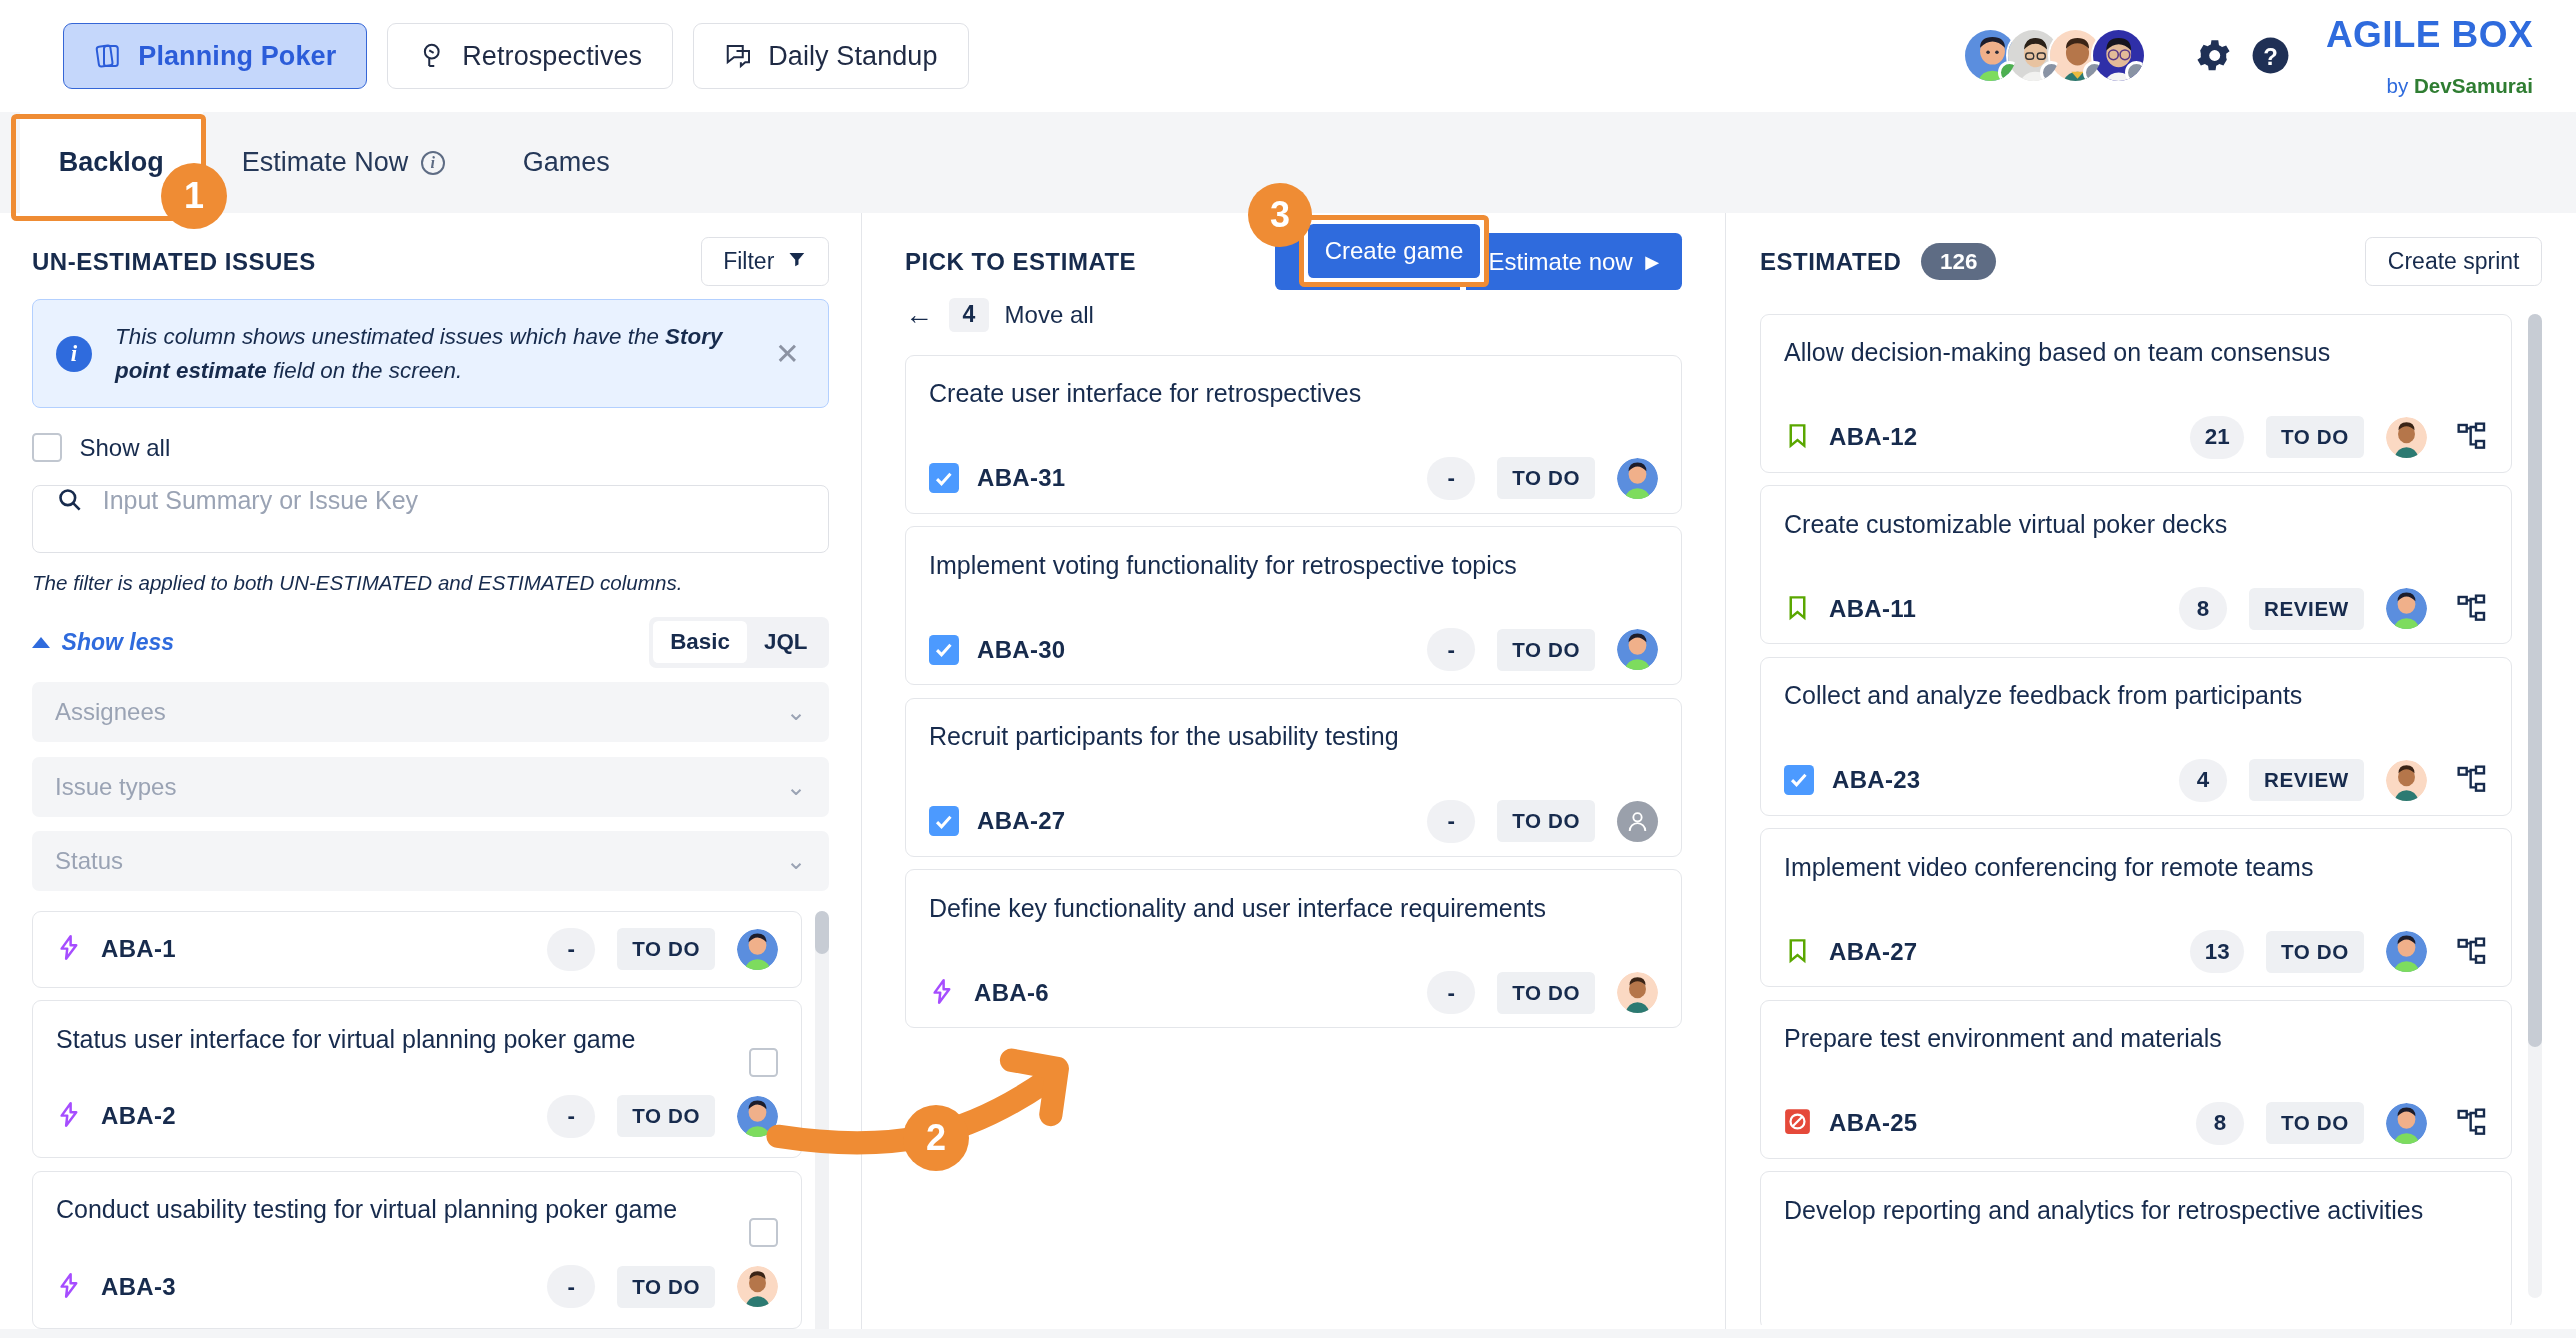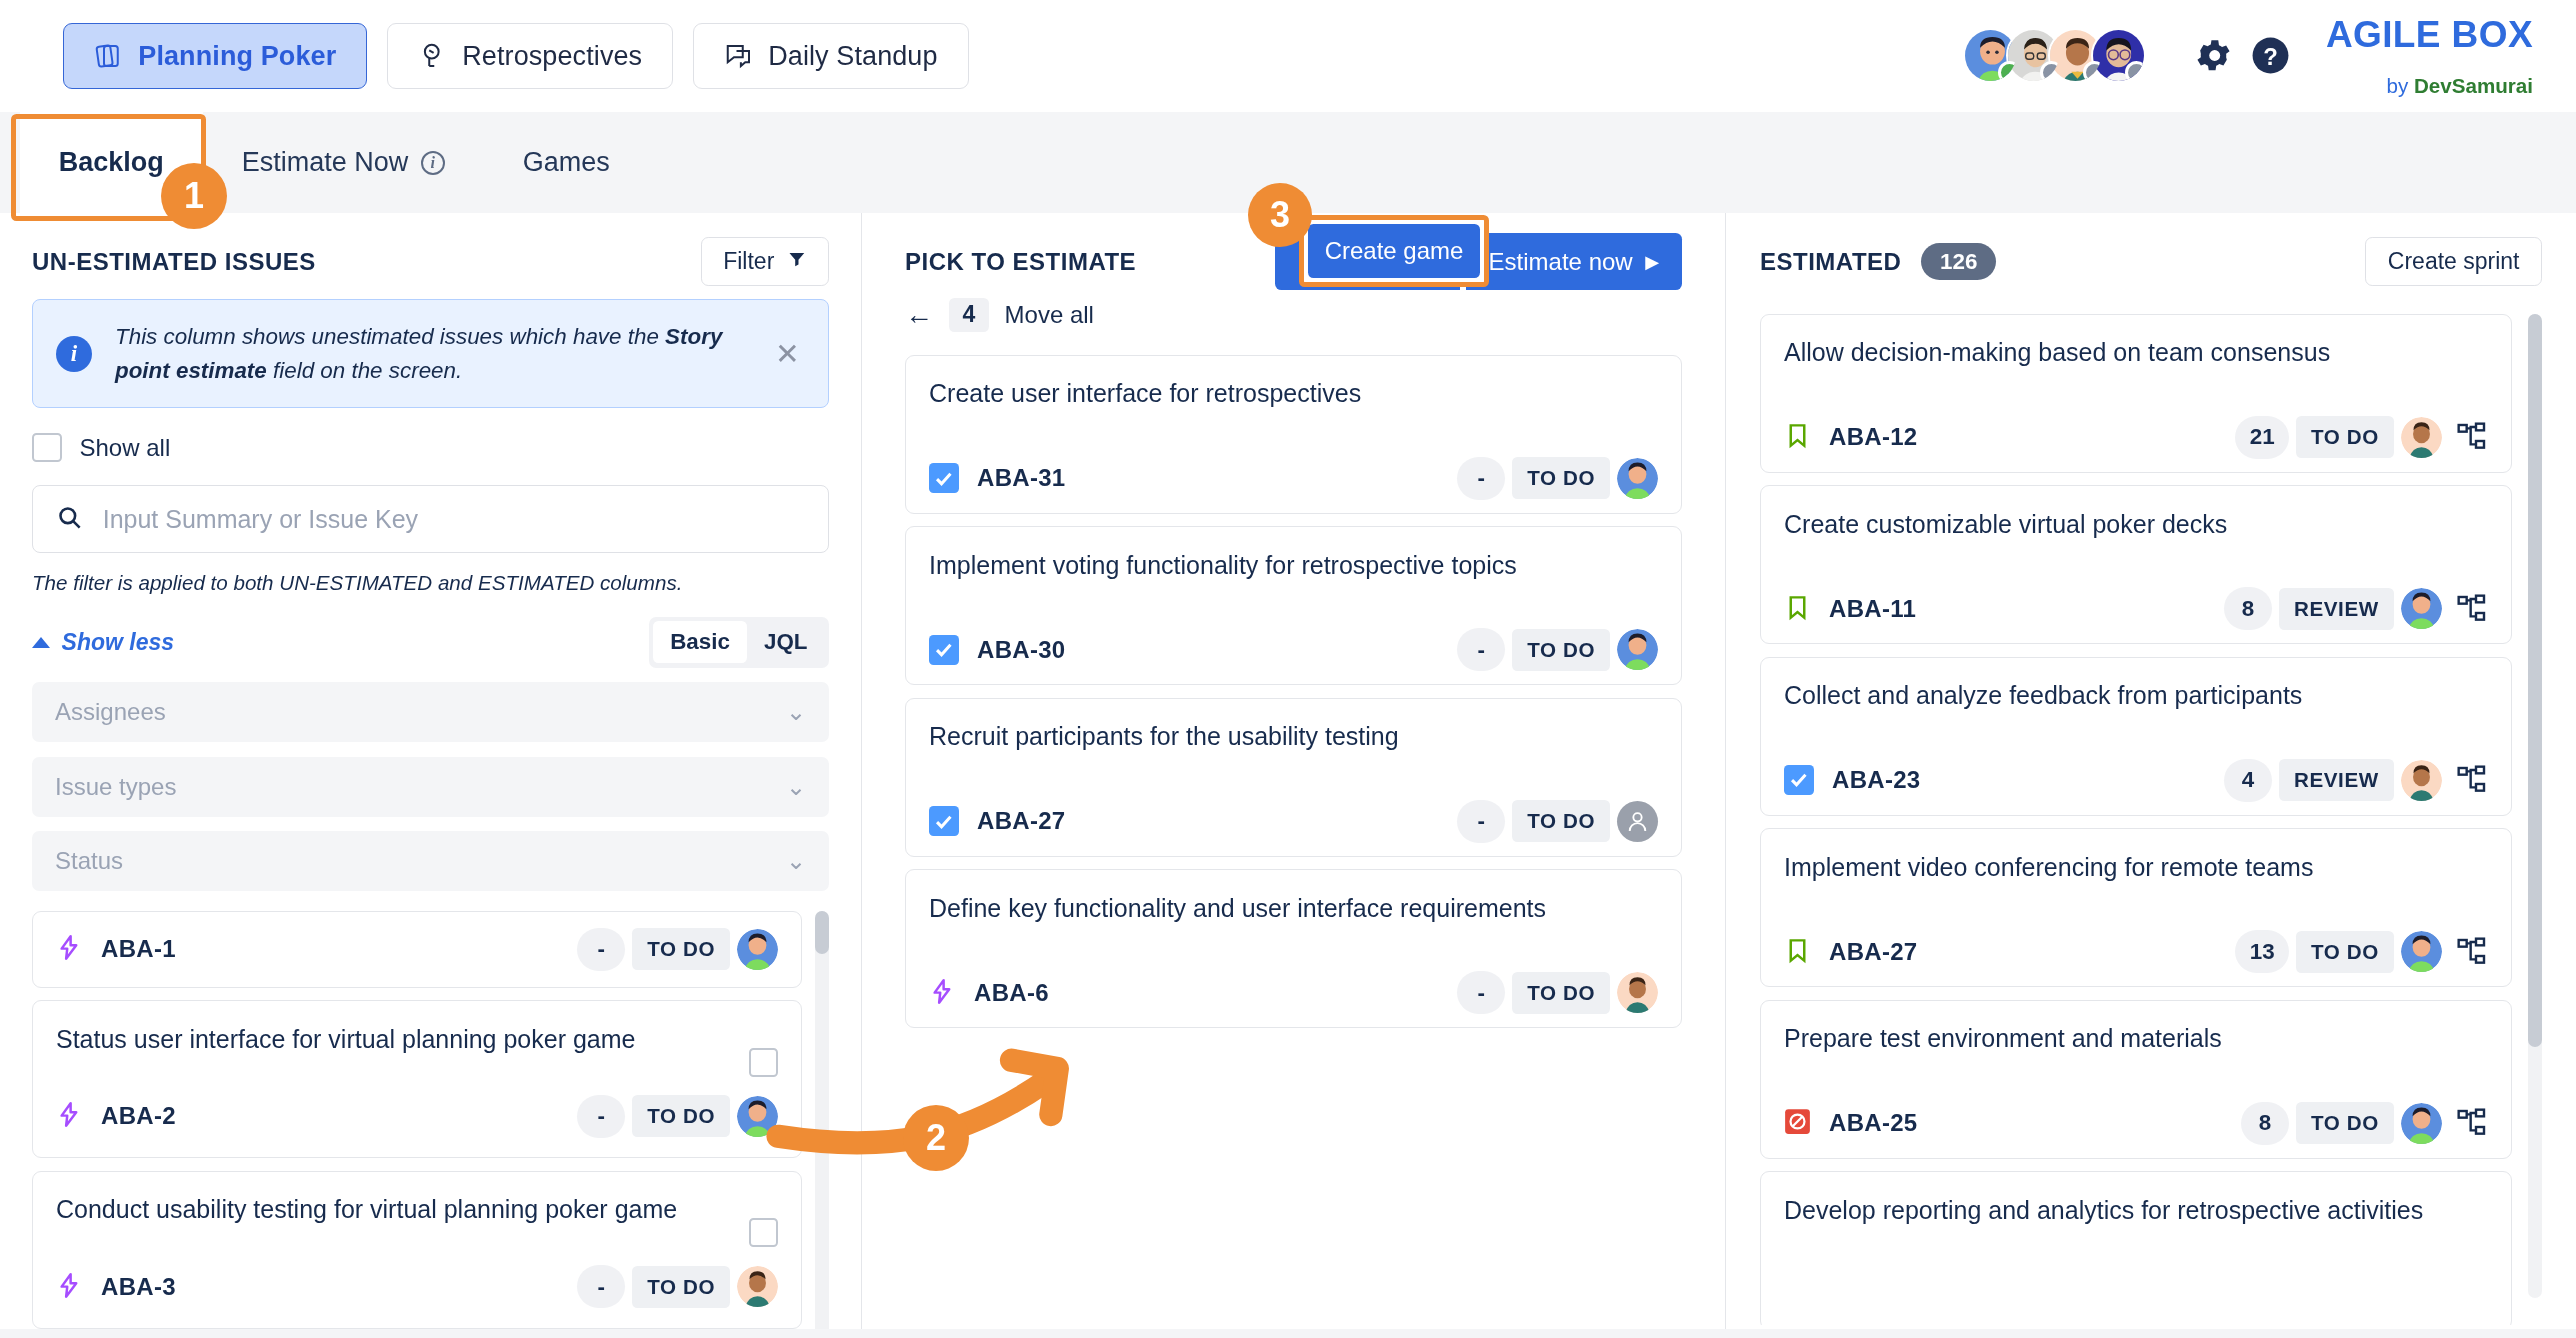--- a/index.html
+++ b/index.html
@@ -121,21 +121,21 @@
   .banner .bx { font-size:29.5px; color:#8c93a3; cursor:pointer; padding:0 5.4px; }
 
   .showall { display:flex; align-items:center; gap:18px; margin-top:25px; }
   .cbox {
     width:29.5px;height:29.5px;border:2.2px solid #c1c7d0;border-radius:4.5px;background:#fff; flex:none;
   }
   .showall span { font-size:24px; color:#172b4d; }
 
   .search {
     margin-top:23px; height:68px; border:1.8px solid #dfe1e6; border-radius:8px;
-    display:flex; align-items:center; gap:19.7px; padding:0 23px; background:#fff;
+    display:flex; align-items:flex-start; gap:19.7px; padding:0 23px; background:#fff;
   }
   .search input {
     border:0; outline:0; flex:1; font-size:25px; color:#172b4d;
     font-family:"Liberation Sans", sans-serif; background:transparent;
   }
   .search input::placeholder { color:#9aa3b4; }
 
   .hint { font-size:20.6px; color:#172b4d; font-style:italic; margin-top:18px; }
 
   .filterrow { display:flex; align-items:center; margin-top:21.5px; }
@@ -156,21 +156,21 @@
   .scrollwrap { position:relative; margin-top:19.7px; }
   .card {
     border:1.8px solid #e4e6ea; border-radius:9px; background:#fff;
     padding:21.5px 23px 19.7px 23px; margin-bottom:12.5px;
   }
   .card.compact { padding:16px 23px; }
   .card-title { font-size:25px; color:#172b4d; line-height:1.3; }
   .card-foot { display:flex; align-items:center; margin-top:34px; }
   .card.compact .card-foot { margin-top:0; }
   .key { font-size:24px; font-weight:bold; color:#172b4d; margin-left:18px; letter-spacing:0.3px; }
-  .foot-right { margin-left:auto; display:flex; align-items:center; gap:7px;text-align:right; }
+  .foot-right { margin-left:auto; display:flex; align-items:center; gap:22px;text-align:right; }
   .pts {
     min-width:48px; height:43px; border-radius:23px; background:#f0f1f4;
     display:flex;align-items:center;justify-content:center;
     font-size:22.4px; font-weight:bold; color:#172b4d; padding:0 14.3px;
   }
   .status {
     background:#eef0f3; border-radius:5.4px; padding:9px 15px;
     font-size:20.6px; font-weight:bold; color:#172b4d; letter-spacing:0.6px;
   }
   .sm-av { width:41px;height:41px;border-radius:50%; overflow:hidden; position:relative; flex:none; }

